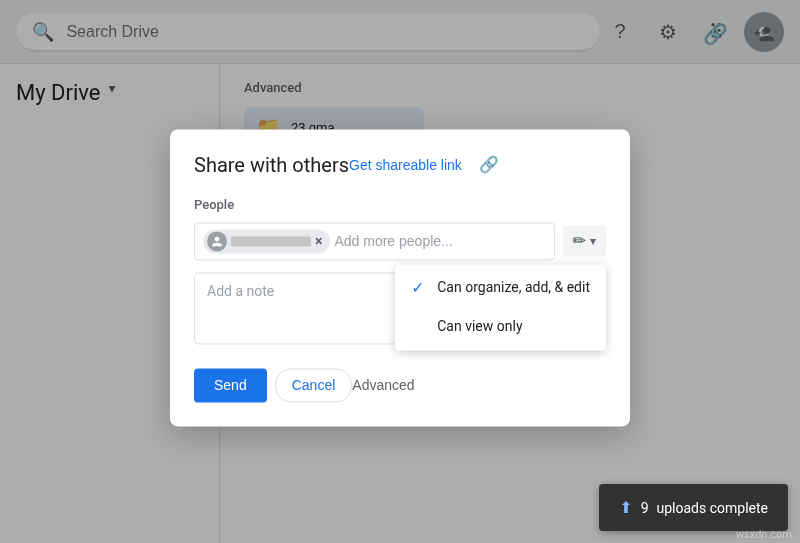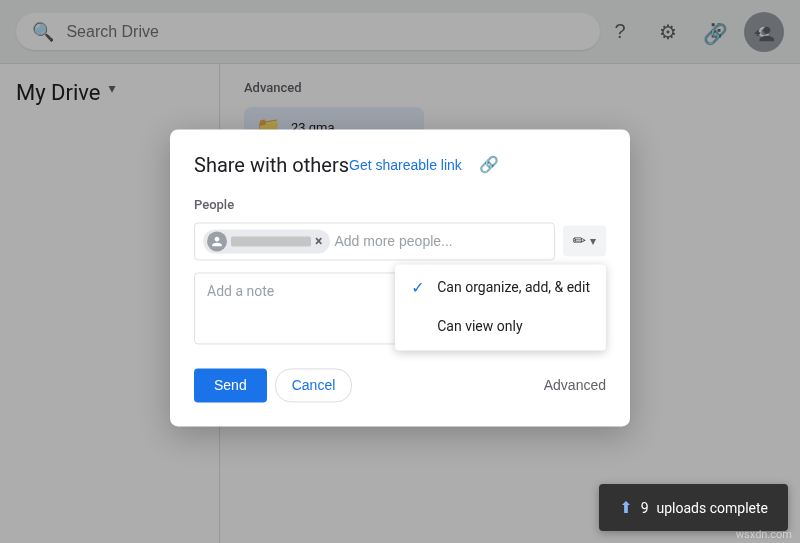--- a/index.html
+++ b/index.html
@@ -311,21 +311,20 @@
       outline: none;
       font-family: inherit;
       margin-bottom: 20px;
     }
     .note-area::placeholder { color: #9aa0a6; }
 
     
     .dialog-footer {
       display: flex;
       align-items: center;
-      justify-content: space-between;
     }
     .footer-left {
       display: flex;
       gap: 8px;
     }
     .btn-send {
       background: #1a73e8;
       color: #fff;
       border: none;
       border-radius: 4px;

